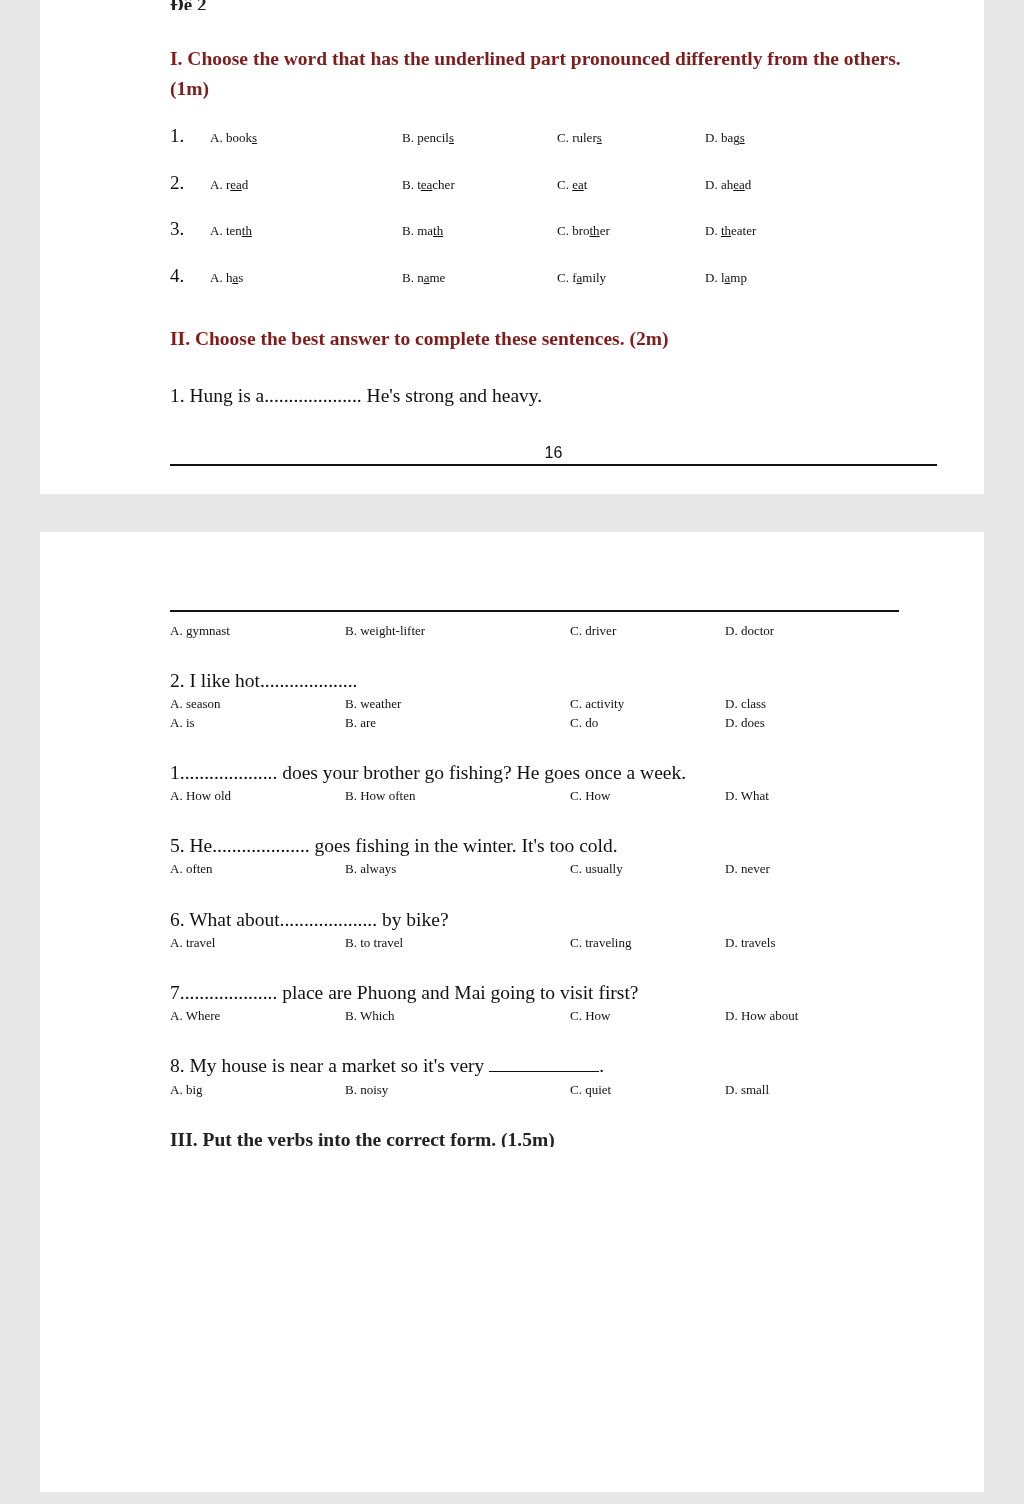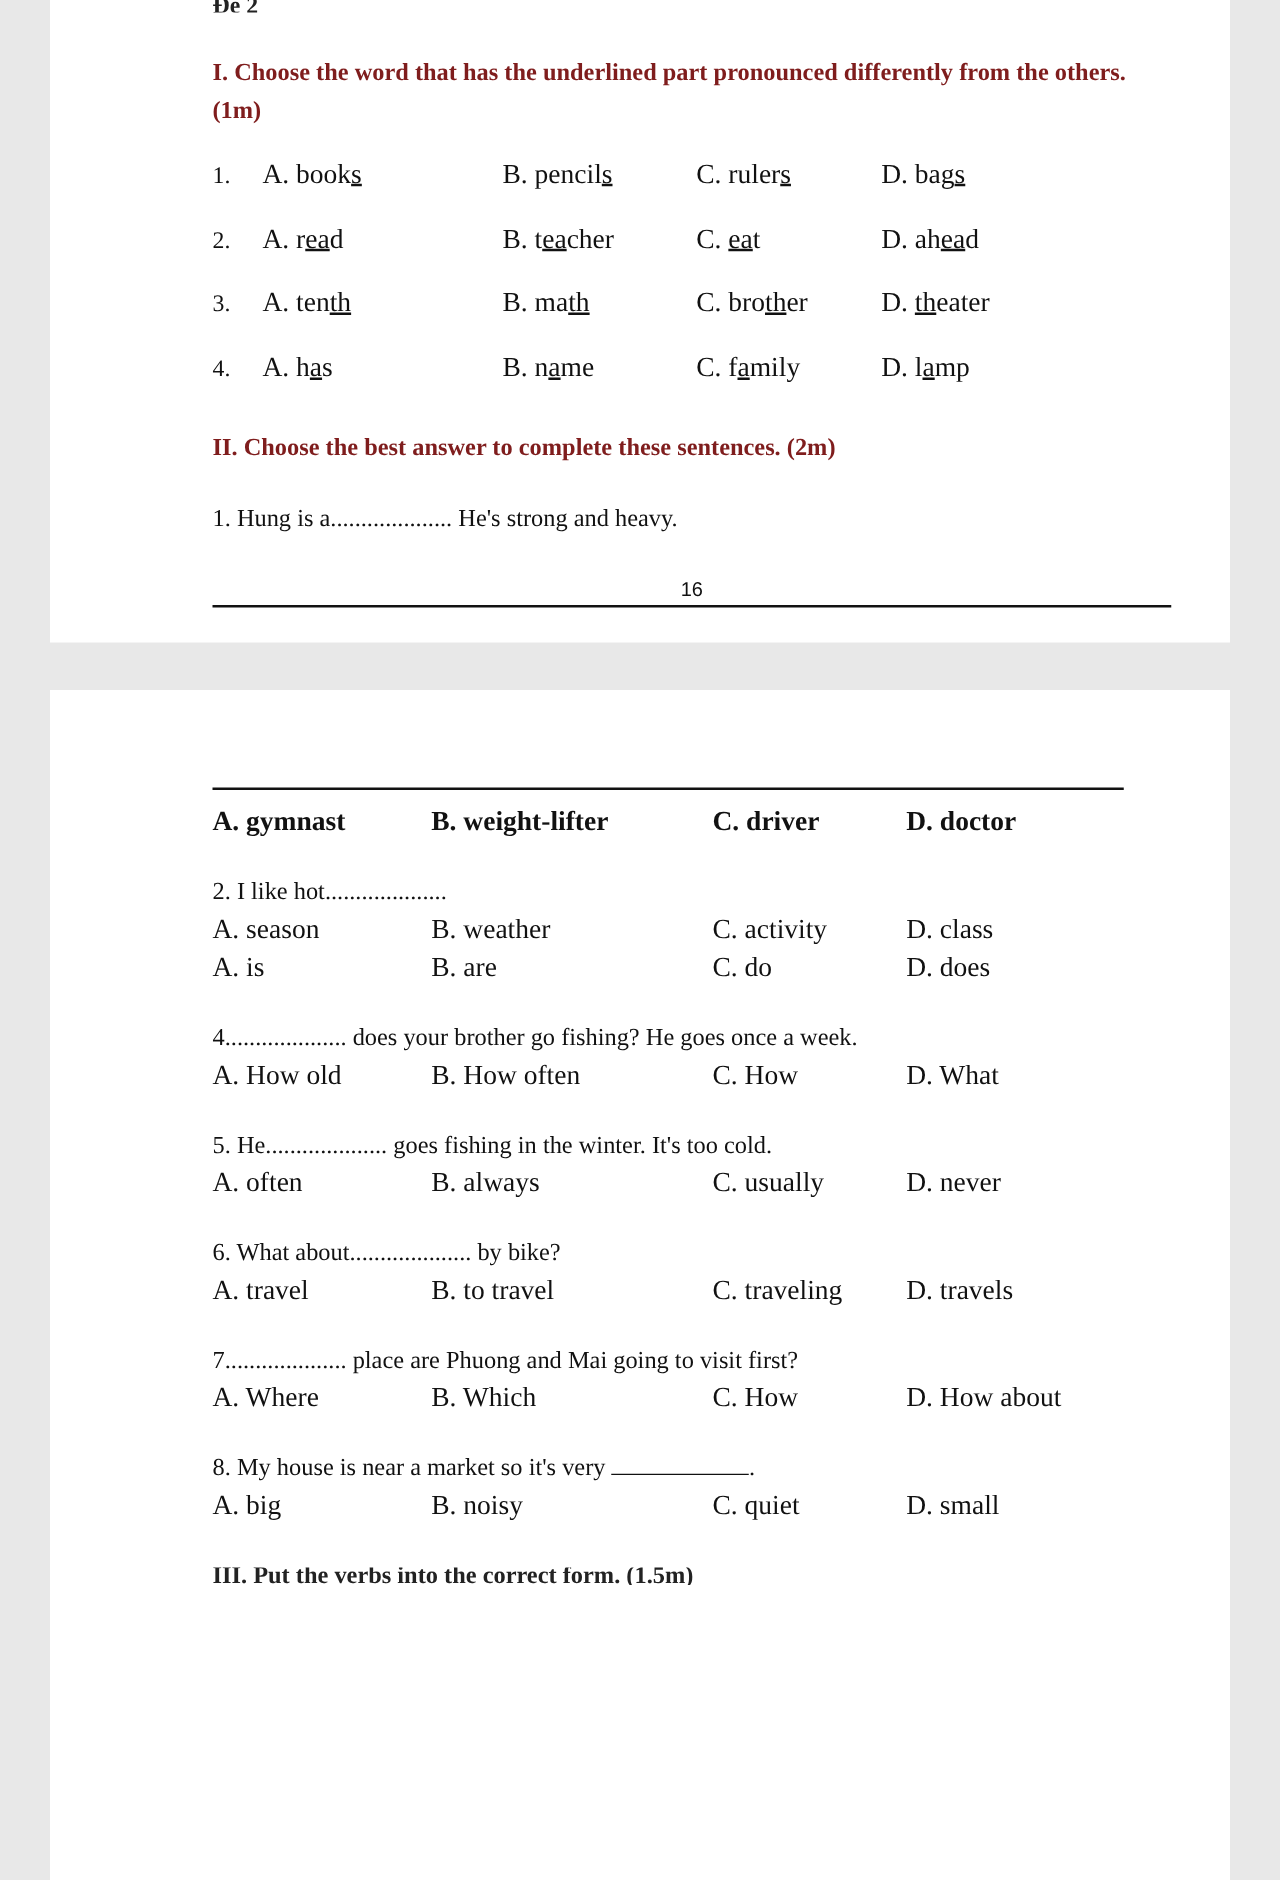--- a/index.html
+++ b/index.html
@@ -59,21 +59,21 @@
     color: #111;
     line-height: 1.5;
     margin-top: 18px;
   }
   .q-num {
     width: 40px;
     flex: 0 0 40px;
     font-size: 19px;
   }
   .opt {
-    font-size: 22px;
+    font-size: 13px;
     white-space: nowrap;
   }
   .opt-a { flex: 0 0 192px; }
   .opt-b { flex: 0 0 155px; }
   .opt-c { flex: 0 0 148px; }
   .opt-d { flex: 0 0 auto; }
   u { text-decoration: underline; text-underline-offset: 1px; }
 
   .sentence {
     font-size: 19.5px;
@@ -114,21 +114,21 @@
     display: flex;
     align-items: baseline;
     font-size: 19.5px;
     color: #111;
     line-height: 1.4;
   }
   .ans-row .opt-a { flex: 0 0 175px; }
   .ans-row .opt-b { flex: 0 0 225px; }
   .ans-row .opt-c { flex: 0 0 155px; }
 
-  .ans-row.first { margin-top: 10px; font-weight: bold; }
+  .ans-row.first { margin-top: 10px; }
 
   .tail {
     font-weight: bold;
     font-size: 19.5px;
     color: #222;
     margin-top: 34px;
     height: 14px;
     overflow: hidden;
     line-height: 14px;
   }
@@ -212,21 +212,21 @@
       <span class="opt opt-d">D. class</span>
     </div>
 
     <div class="ans-row">
       <span class="opt opt-a">A. is</span>
       <span class="opt opt-b">B. are</span>
       <span class="opt opt-c">C. do</span>
       <span class="opt opt-d">D. does</span>
     </div>
 
-    <div class="sentence">4.................... does your brother go fishing? He goes once a week.</div>
+    <div class="sentence">1.................... does your brother go fishing? He goes once a week.</div>
     <div class="ans-row">
       <span class="opt opt-a">A. How old</span>
       <span class="opt opt-b">B. How often</span>
       <span class="opt opt-c">C. How</span>
       <span class="opt opt-d">D. What</span>
     </div>
 
     <div class="sentence">5. He.................... goes fishing in the winter. It's too cold.</div>
     <div class="ans-row">
       <span class="opt opt-a">A. often</span>

